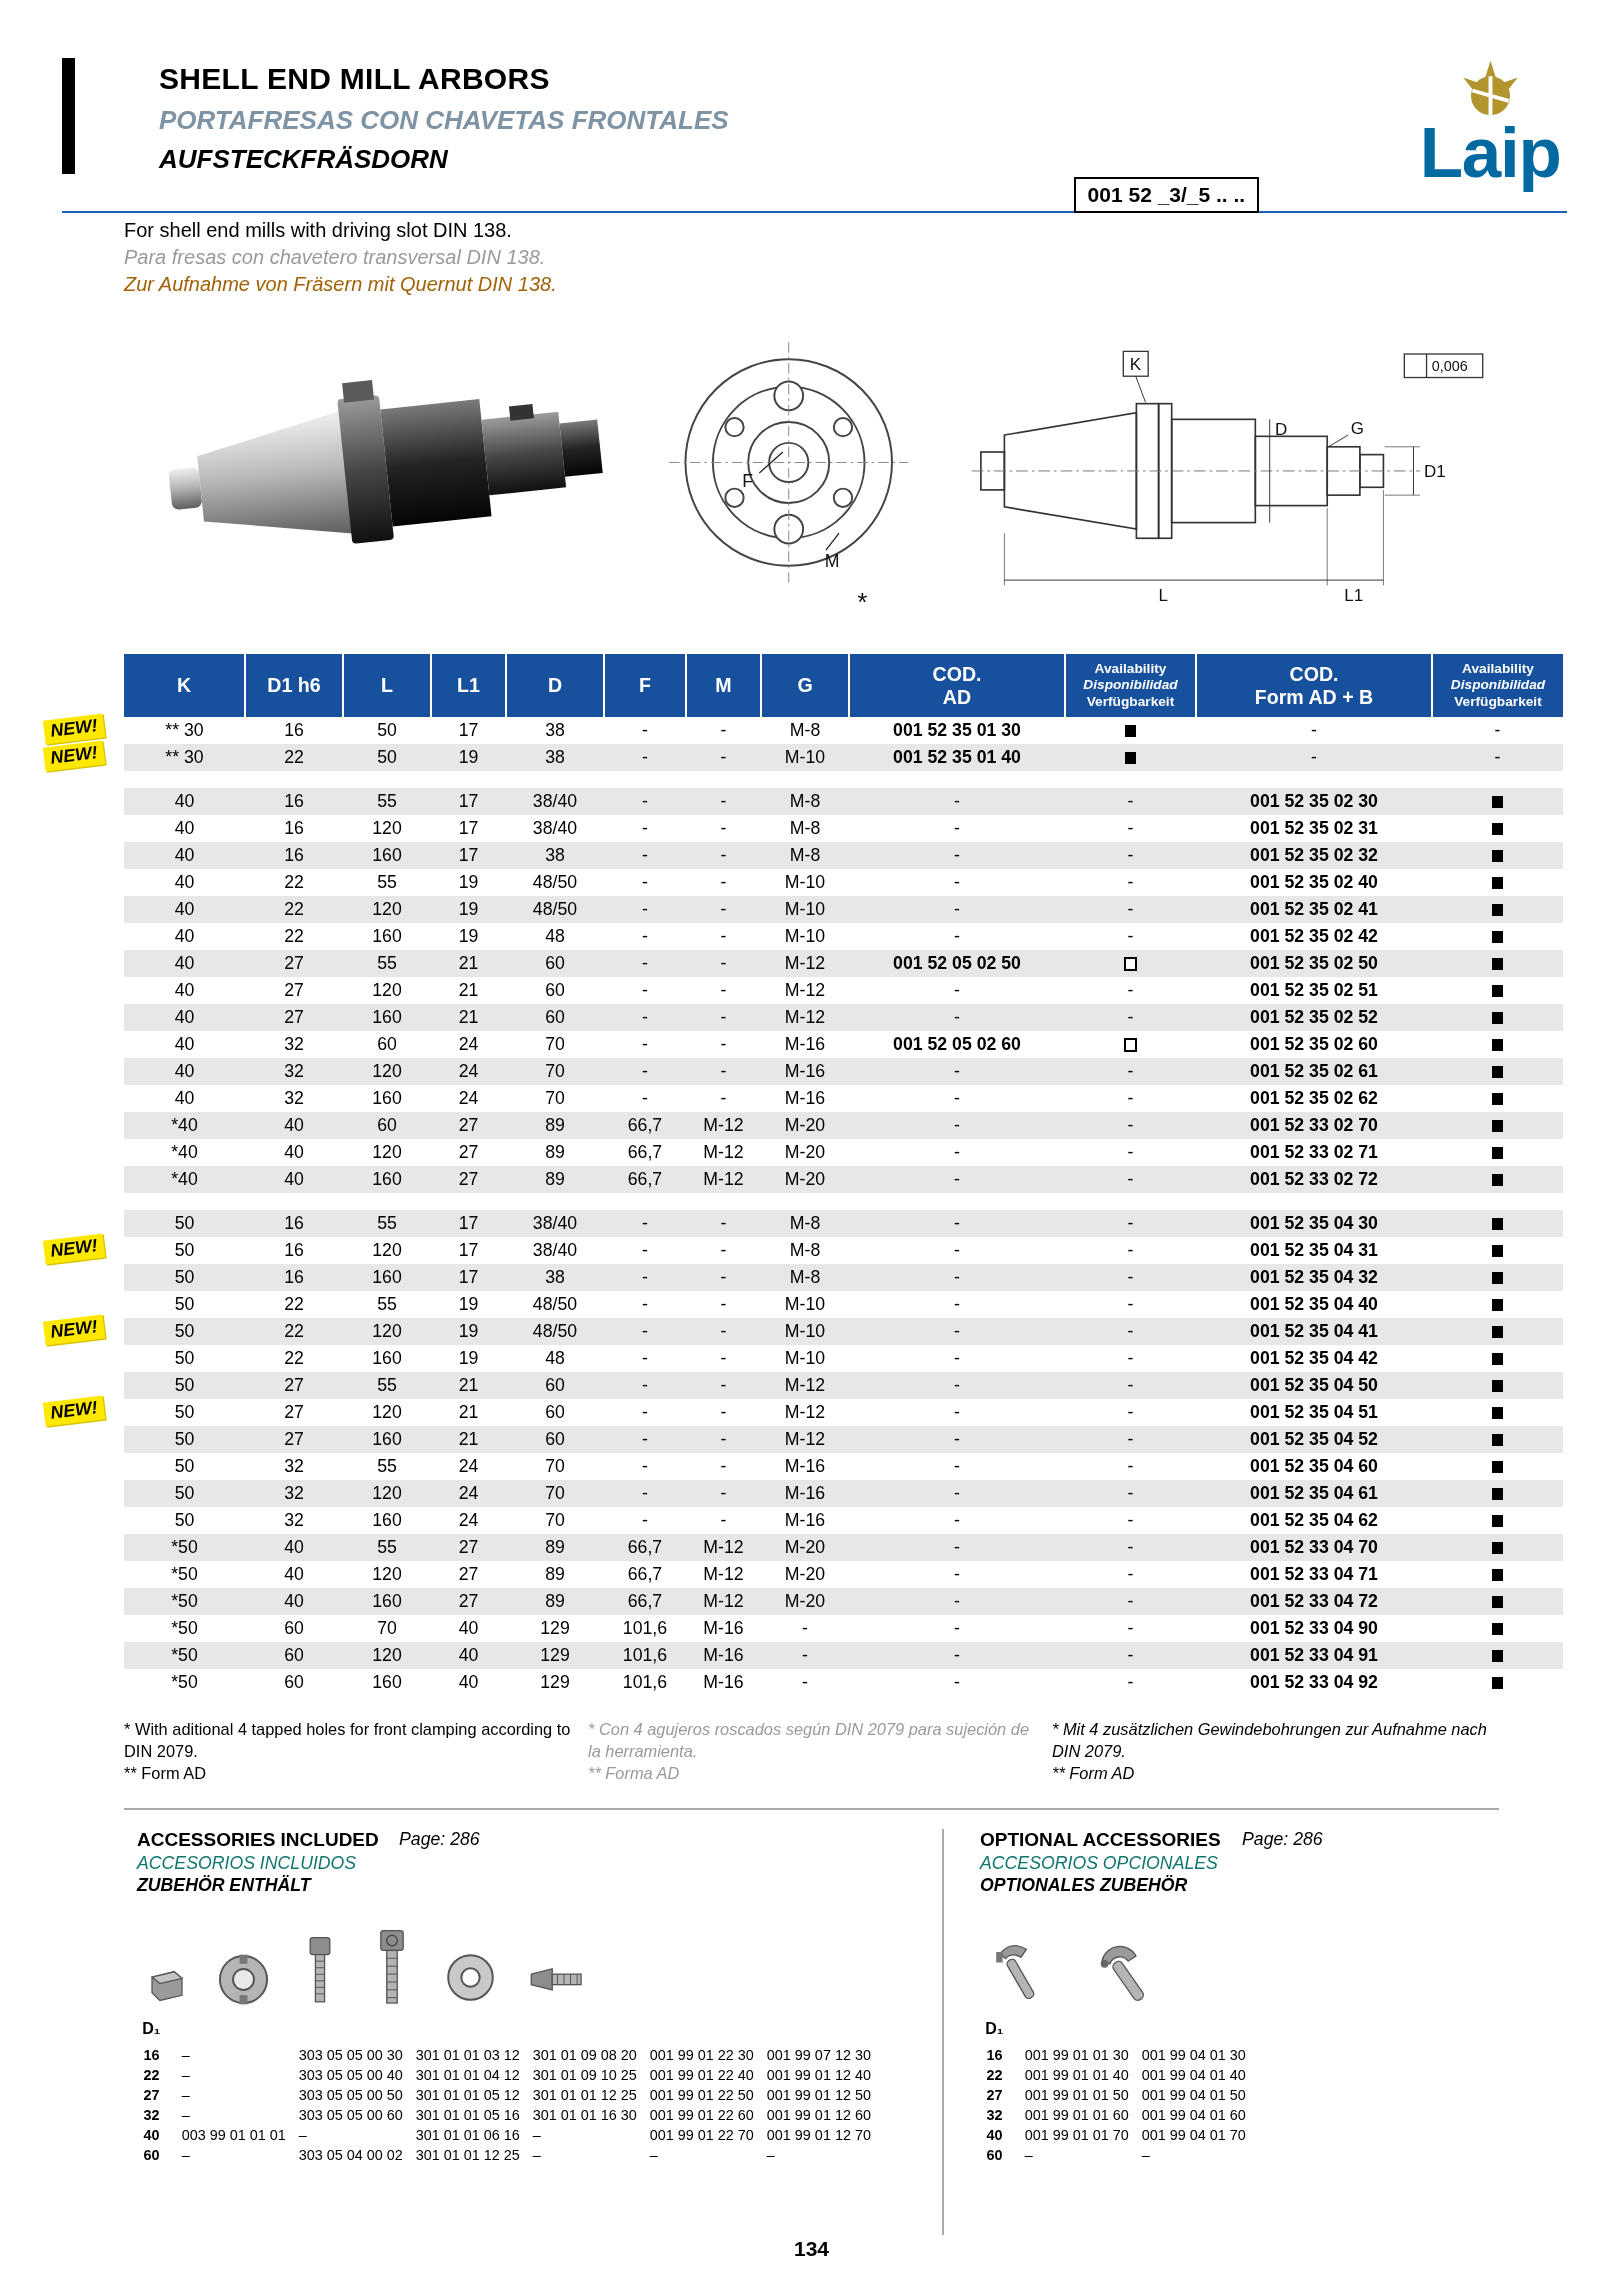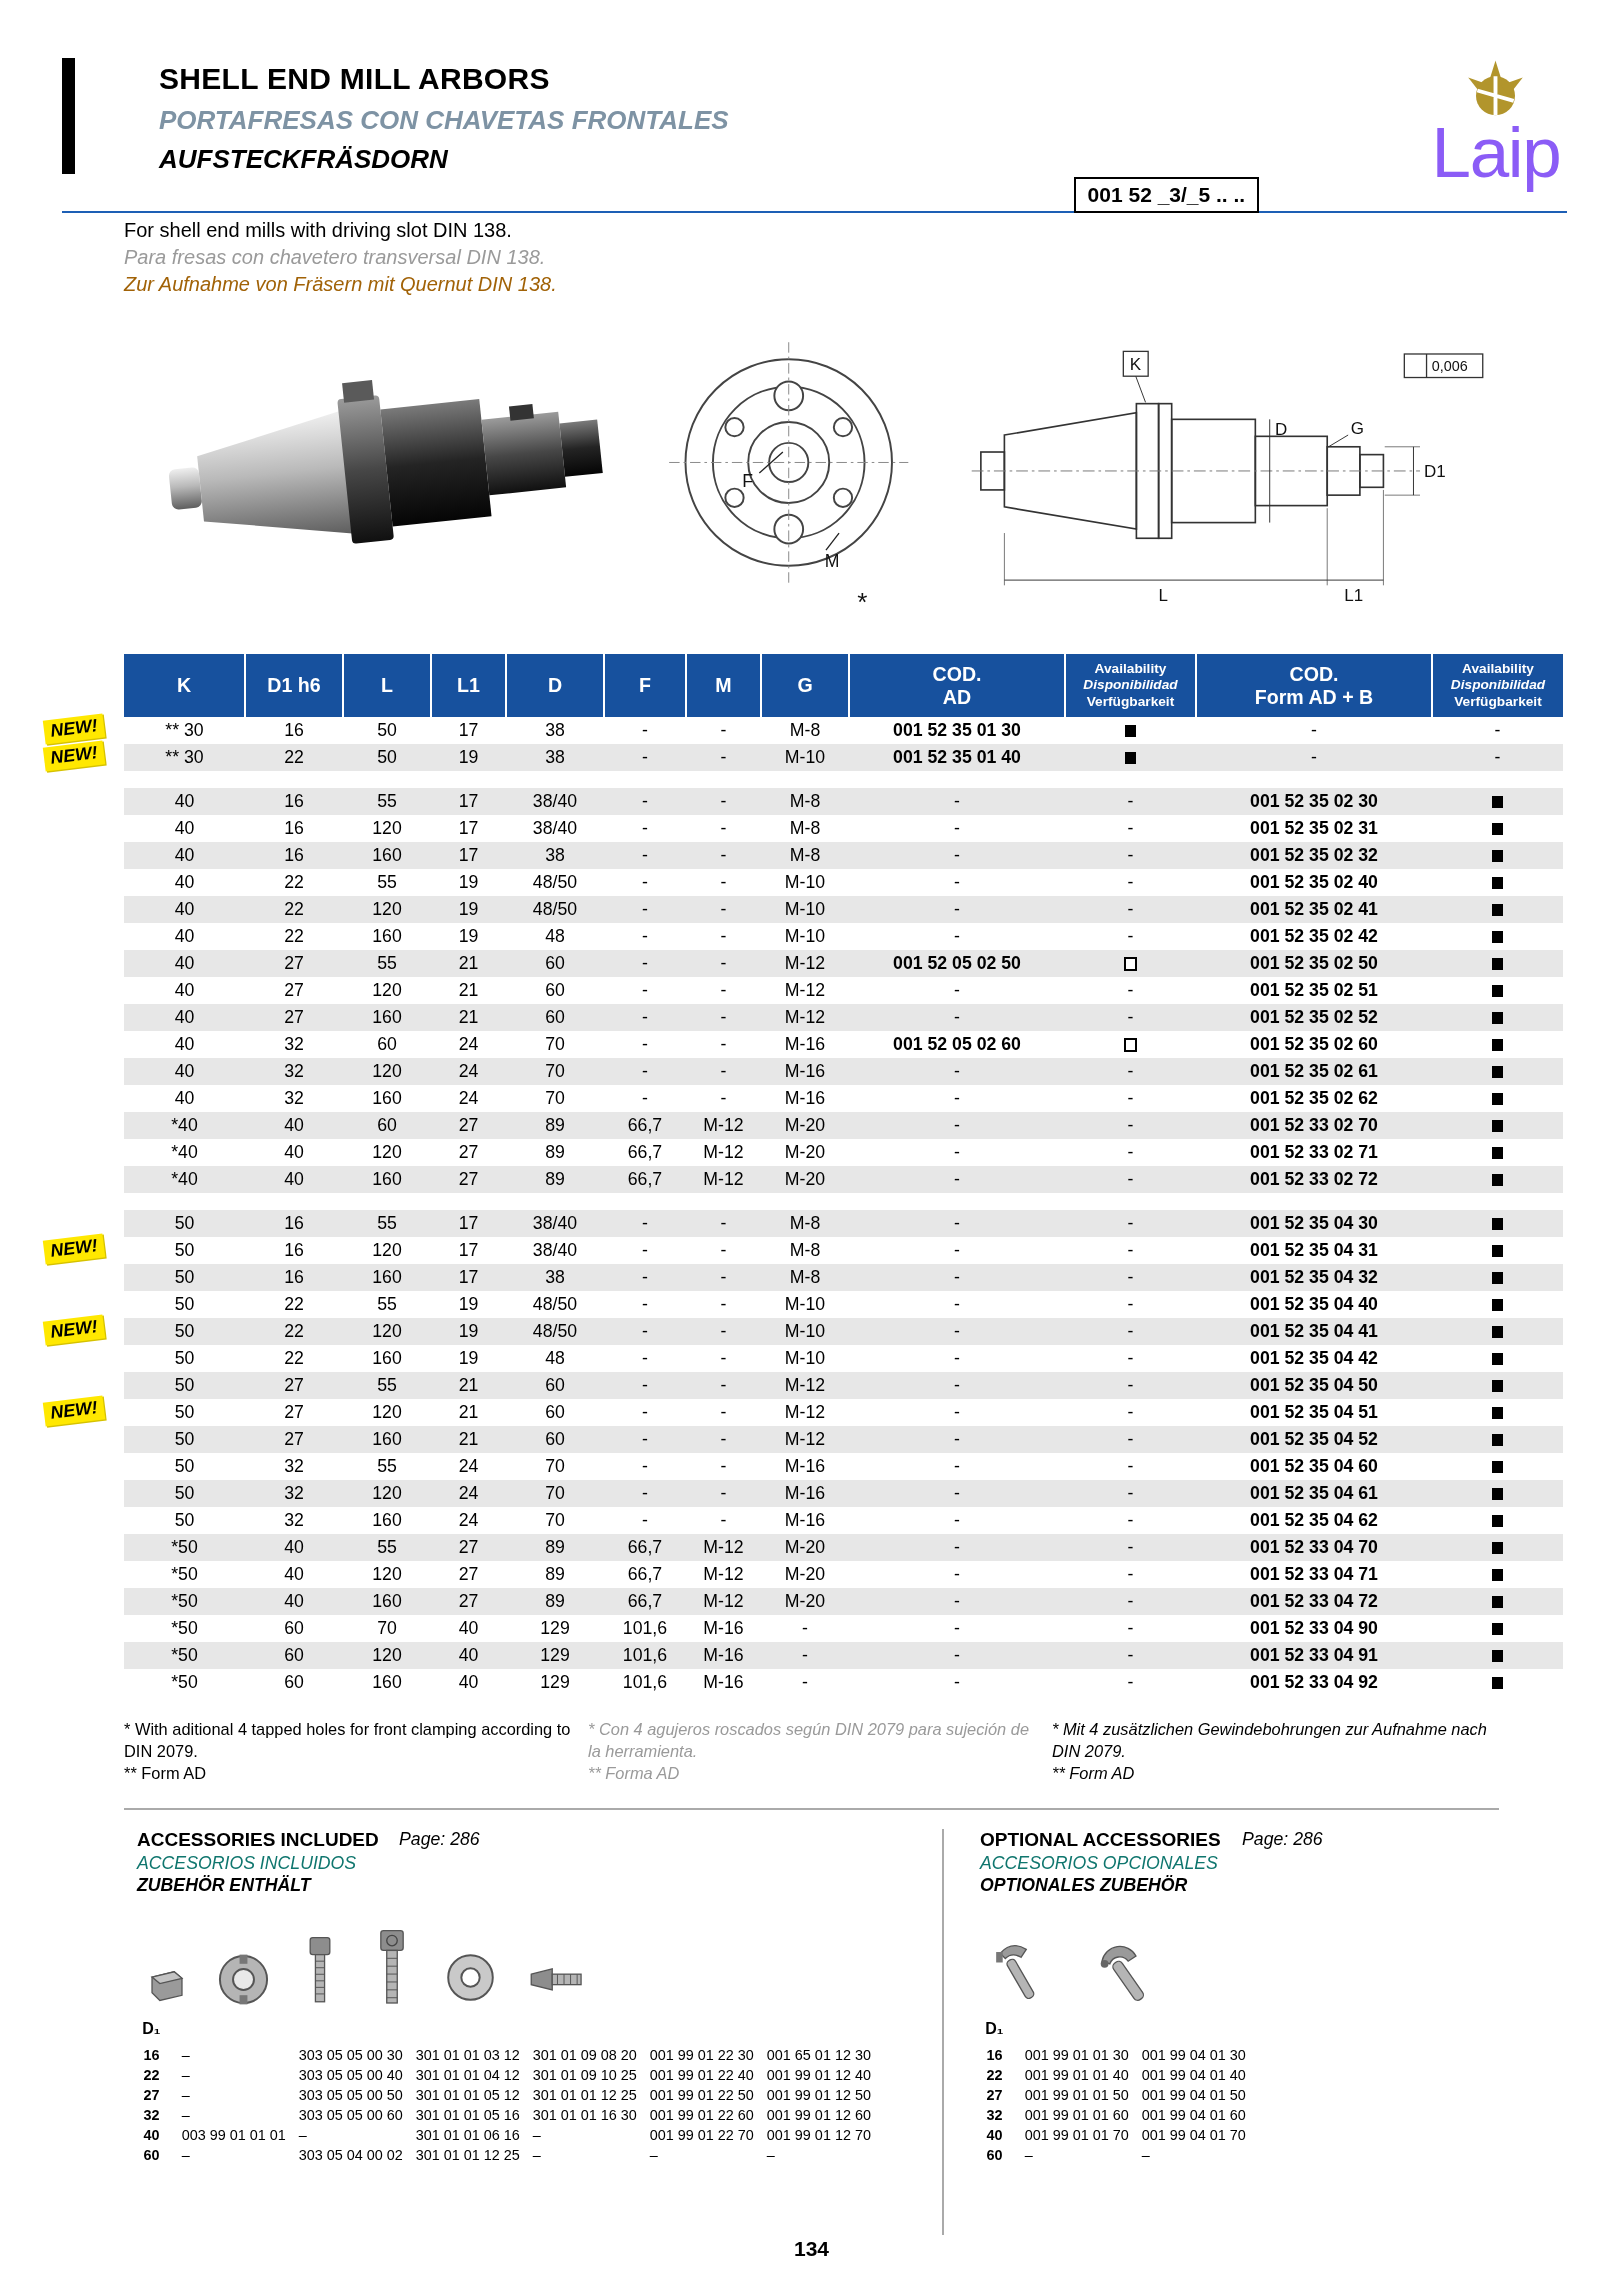--- a/index.html
+++ b/index.html
@@ -6,21 +6,21 @@
   body{width:1623px;height:2295px;position:relative;font-family:"Liberation Sans",sans-serif;color:#000;overflow:hidden;}
 
   
   .header-row{display:flex;justify-content:space-between;align-items:flex-start;padding:58px 56px 0 62px;}
   .title-block{display:flex;}
   .vbar{width:13px;height:116px;background:#000;margin-right:84px;}
   .titles h1{font-size:30px;font-weight:bold;margin:3.9px 0 0 0;letter-spacing:0.3px;}
   .titles .sub-es{font-size:26px;font-weight:bold;font-style:italic;color:#7e93a4;margin-top:9.2px;}
   .titles .sub-de{font-size:26px;font-weight:bold;font-style:italic;color:#000;margin-top:7.9px;}
   .logo{display:flex;flex-direction:column;align-items:center;margin-right:6.5px;}
-  .logo-text{font-size:71px;font-weight:normal;color:#8b5cf6;line-height:0.85;letter-spacing:-1.3px;}
+  .logo-text{font-size:71px;font-weight:bold;color:#0369a1;line-height:0.85;letter-spacing:-1.3px;}
   .header-rule{position:absolute;left:62px;right:56px;top:211px;border-bottom:2.6px solid #1d5fb5;}
   .code-box{position:absolute;right:308px;top:-34px;background:#fff;border:2.6px solid #000;font-size:21px;font-weight:bold;padding:3.9px 11.8px;white-space:nowrap;}
 
   
   .intro{margin:34px 124px 0 124px;font-size:20px;line-height:1.35;}
   .intro .l-en{color:#000;}
   .intro .l-es{color:#9a9a9a;font-style:italic;}
   .intro .l-de{color:#a16207;font-style:italic;}
 
   
@@ -830,21 +830,21 @@
     <div class="d1-label">D₁</div>
     <table class="acc">
       <tbody>
           <tr>
             <td class="d1">16</td>
             <td>–</td>
             <td>303 05 05 00 30</td>
             <td>301 01 01 03 12</td>
             <td>301 01 09 08 20</td>
             <td>001 99 01 22 30</td>
-            <td>001 65 01 12 30</td>
+            <td>001 99 07 12 30</td>
           </tr>
           <tr>
             <td class="d1">22</td>
             <td>–</td>
             <td>303 05 05 00 40</td>
             <td>301 01 01 04 12</td>
             <td>301 01 09 10 25</td>
             <td>001 99 01 22 40</td>
             <td>001 99 01 12 40</td>
           </tr>

